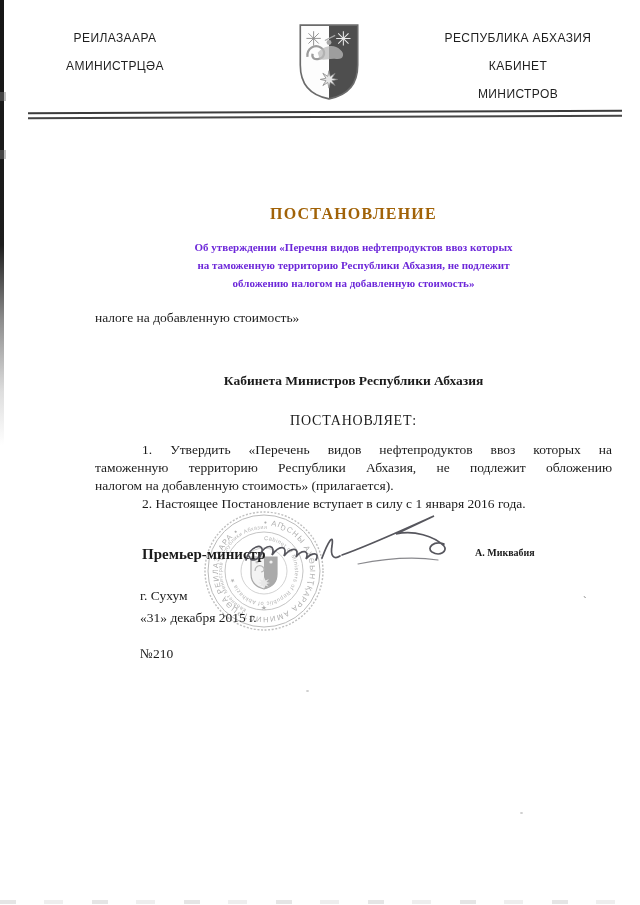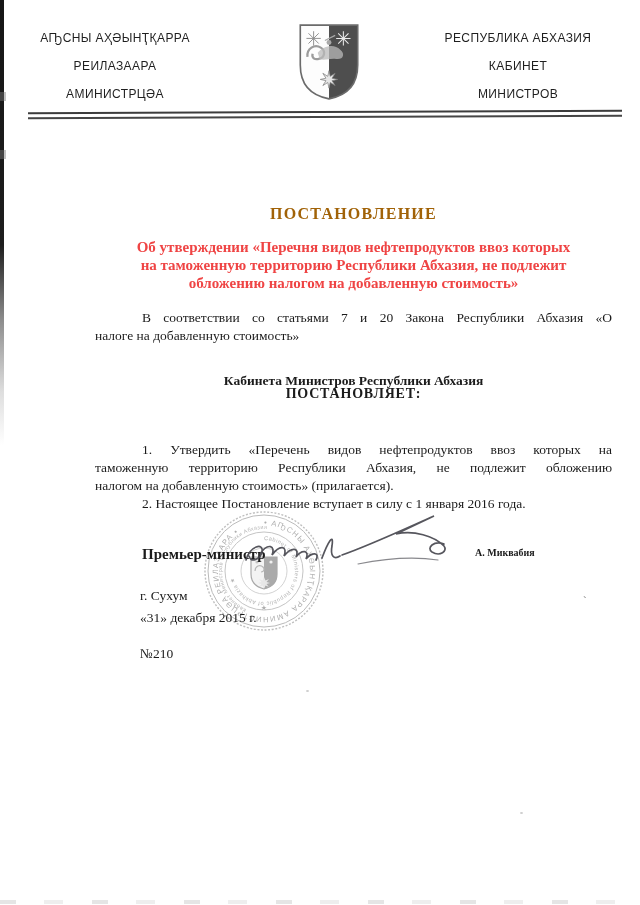--- a/index.html
+++ b/index.html
@@ -23,30 +23,30 @@
     position:absolute;left:28px;top:111px;width:594px;height:3px;
     border-top:2px solid #3c3c3c;border-bottom:2px solid #454545;
     transform:rotate(-.25deg);
   }
   
   .col{position:absolute;left:95px;width:517px;}
   .title{
     top:205px;text-align:center;font-weight:bold;font-size:16px;
     letter-spacing:1.2px;color:#a16207;
   }
-  .subtitle{top:238px;font-weight:bold;font-size:15px;color:#ef4444;}
+  .subtitle{top:238px;font-weight:bold;font-size:11px;color:#6d28d9;}
   .subtitle .ln{height:18px;line-height:18px;text-align:center;white-space:nowrap;}
   .para{font-size:13.5px;}
   .para .ln{height:17.5px;line-height:17.5px;}
   .jl{text-align:justify;text-align-last:justify;}
   .ll{text-align:left;text-align-last:left;}
   .ind{text-indent:47px;}
   .preamble{top:309px;}
   .issuer{top:373px;text-align:center;font-weight:bold;font-size:13.5px;}
-  .resolves{top:386px;text-align:center;font-weight:bold;font-size:14px;letter-spacing:.8px;}
+  .resolves{top:413px;text-align:center;font-weight:normal;font-size:14px;letter-spacing:.8px;}
   .items{top:441px;}
   .items .ln{height:18px;line-height:18px;}
   
   .sig-post{position:absolute;left:142px;top:546px;font-weight:bold;font-size:15px;z-index:3;}
   .sig-name{position:absolute;left:475px;top:547px;font-weight:bold;font-size:10px;z-index:3;}
   .meta{position:absolute;left:140px;font-size:13.5px;z-index:3;}
   .place{top:588px;}
   .date{top:610px;}
   .number{top:646px;}
   .stamp{position:absolute;left:202px;top:509px;width:124px;height:124px;z-index:1;opacity:.85;}
@@ -75,21 +75,20 @@
 
   <div class="edge-band"></div>
   <div class="edge-nub nub1"></div>
   <div class="edge-nub nub2"></div>
   <div class="bottom-smudge"></div>
   <span class="tick">ˎ</span>
   <div class="speck" style="left:306px;top:690px;"></div>
   <div class="speck" style="left:520px;top:812px;"></div>
 
   <div class="hdr hdr-left">
-    <div class="ln">АҦСНЫ АҲӘЫНҬҚАРРА</div>
     <div class="ln">РЕИЛАЗААРА</div>
     <div class="ln">АМИНИСТРЦӘА</div>
   </div>
 
   <svg class="crest" viewBox="0 0 62 78">
     <defs>
       <clipPath id="shieldClip">
         <path d="M3,3 H59 V42 C59,63 47,72 31,75 C15,72 3,63 3,42 Z"></path>
       </clipPath>
     </defs>
@@ -131,21 +130,20 @@
 
   <div class="col title">ПОСТАНОВЛЕНИЕ</div>
 
   <div class="col subtitle">
     <div class="ln">Об утверждении «Перечня видов нефтепродуктов ввоз которых</div>
     <div class="ln">на таможенную территорию Республики Абхазия, не подлежит</div>
     <div class="ln">обложению налогом на добавленную стоимость»</div>
   </div>
 
   <div class="col para preamble">
-    <div class="ln jl ind">В соответствии со статьями 7 и 20 Закона Республики Абхазия «О</div>
     <div class="ln ll">налоге на добавленную стоимость»</div>
   </div>
 
   <div class="col issuer">Кабинета Министров Республики Абхазия</div>
   <div class="col resolves">ПОСТАНОВЛЯЕТ:</div>
 
   <div class="col para items">
     <div class="ln jl ind">1. Утвердить «Перечень видов нефтепродуктов ввоз которых на</div>
     <div class="ln jl">таможенную территорию Республики Абхазия, не подлежит обложению</div>
     <div class="ln ll">налогом на добавленную стоимость» (прилагается).</div>

